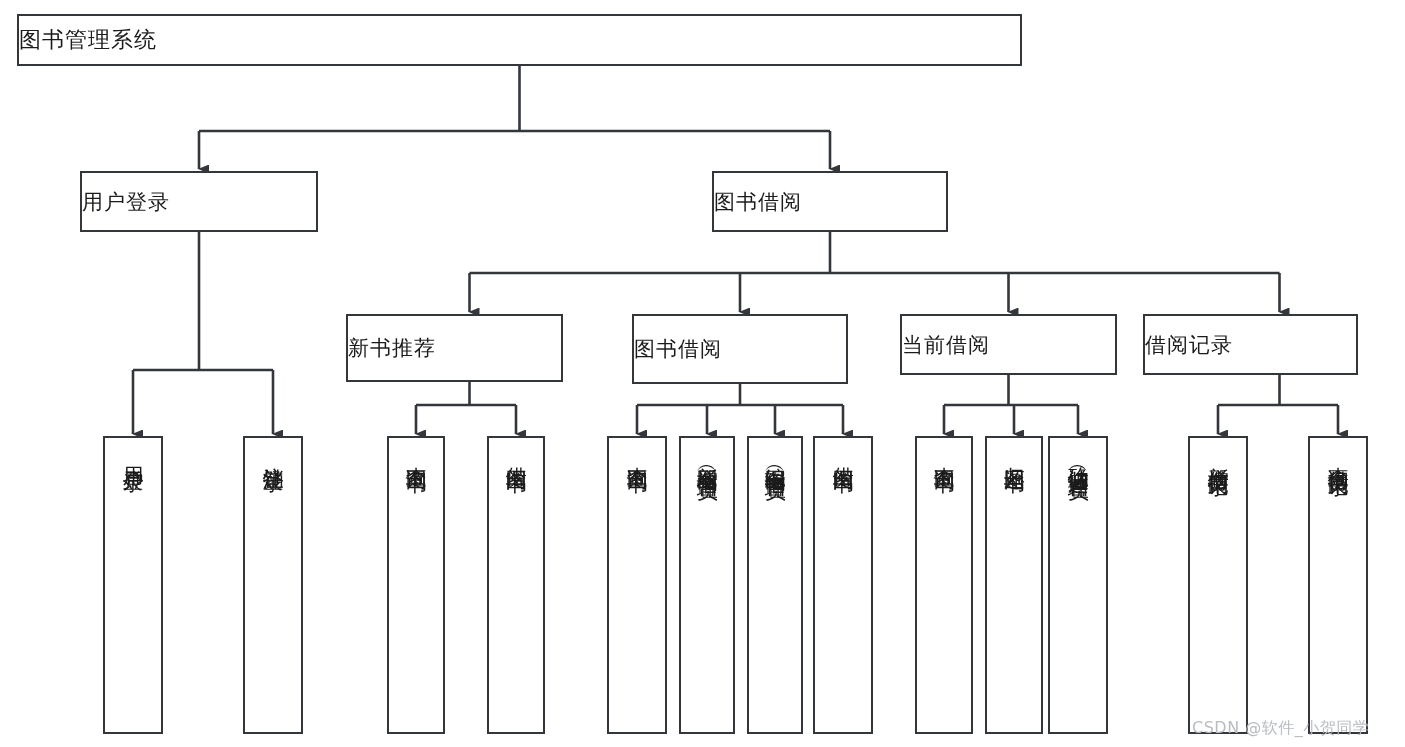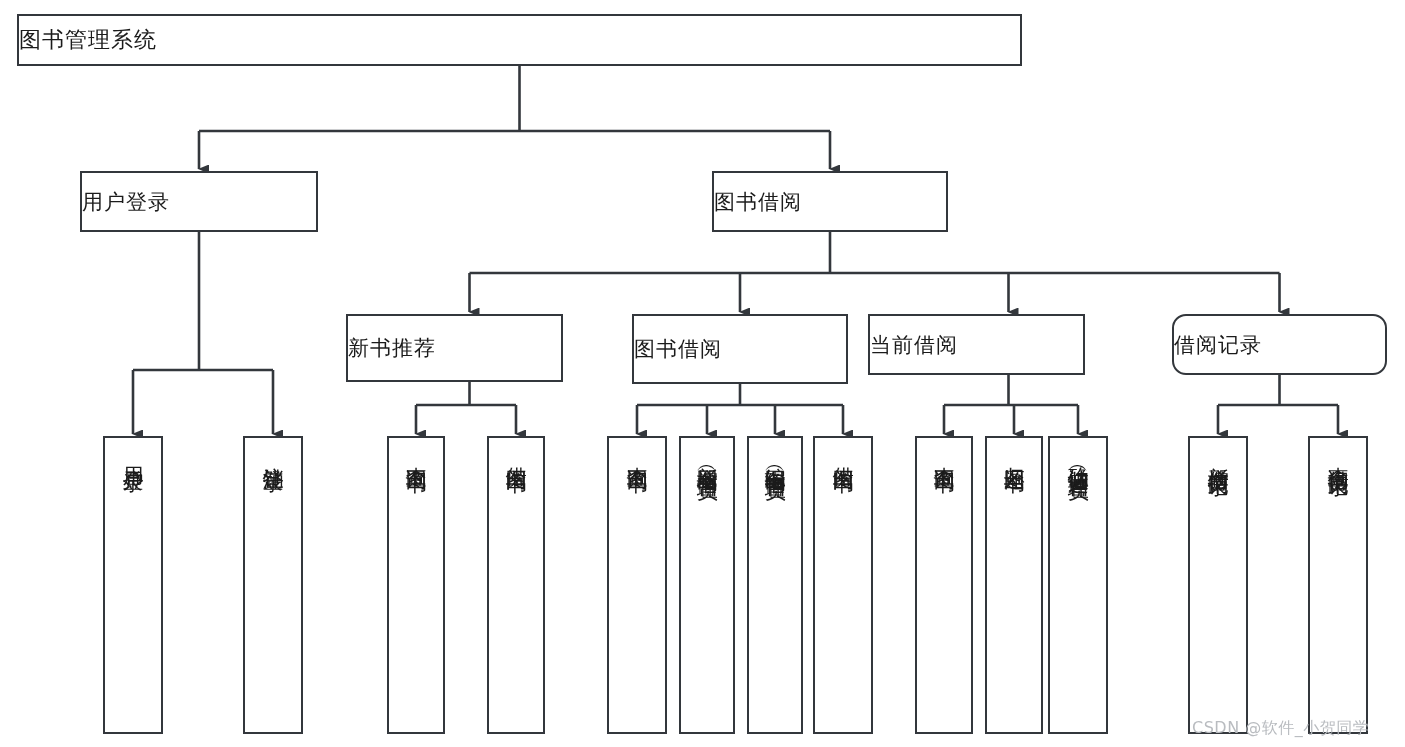--- a/index.html
+++ b/index.html
@@ -122,24 +122,24 @@
       </div>
       <div class="node-box horiz" style="left: 712px; top: 171px; width: 236px; height: 61px;">
         <span>图书借阅</span>
       </div>
       <div class="node-box horiz" style="left: 346px; top: 314px; width: 217px; height: 68px;">
         <span>新书推荐</span>
       </div>
       <div class="node-box horiz" style="left: 632px; top: 314px; width: 216px; height: 70px;">
         <span>图书借阅</span>
       </div>
-      <div class="node-box horiz" style="left: 868px; top: 314px; width: 217px; height: 61px;">
+      <div class="node-box horiz" style="left: 900px; top: 314px; width: 217px; height: 61px;">
         <span>当前借阅</span>
       </div>
-      <div class="node-box horiz" style="left: 1172px; top: 314px; width: 215px; height: 61px; border-radius: 14px;">
+      <div class="node-box horiz" style="left: 1143px; top: 314px; width: 215px; height: 61px;">
         <span>借阅记录</span>
       </div>
       <div class="node-box vert" style="left: 103px; top: 436px; width: 60px; height: 298px;">
         <span class="vert-label">用户登录</span>
       </div>
       <div class="node-box vert" style="left: 243px; top: 436px; width: 60px; height: 298px;">
         <span class="vert-label">注销登录</span>
       </div>
       <div class="node-box vert" style="left: 387px; top: 436px; width: 58px; height: 298px;">
         <span class="vert-label">查询图书</span>

